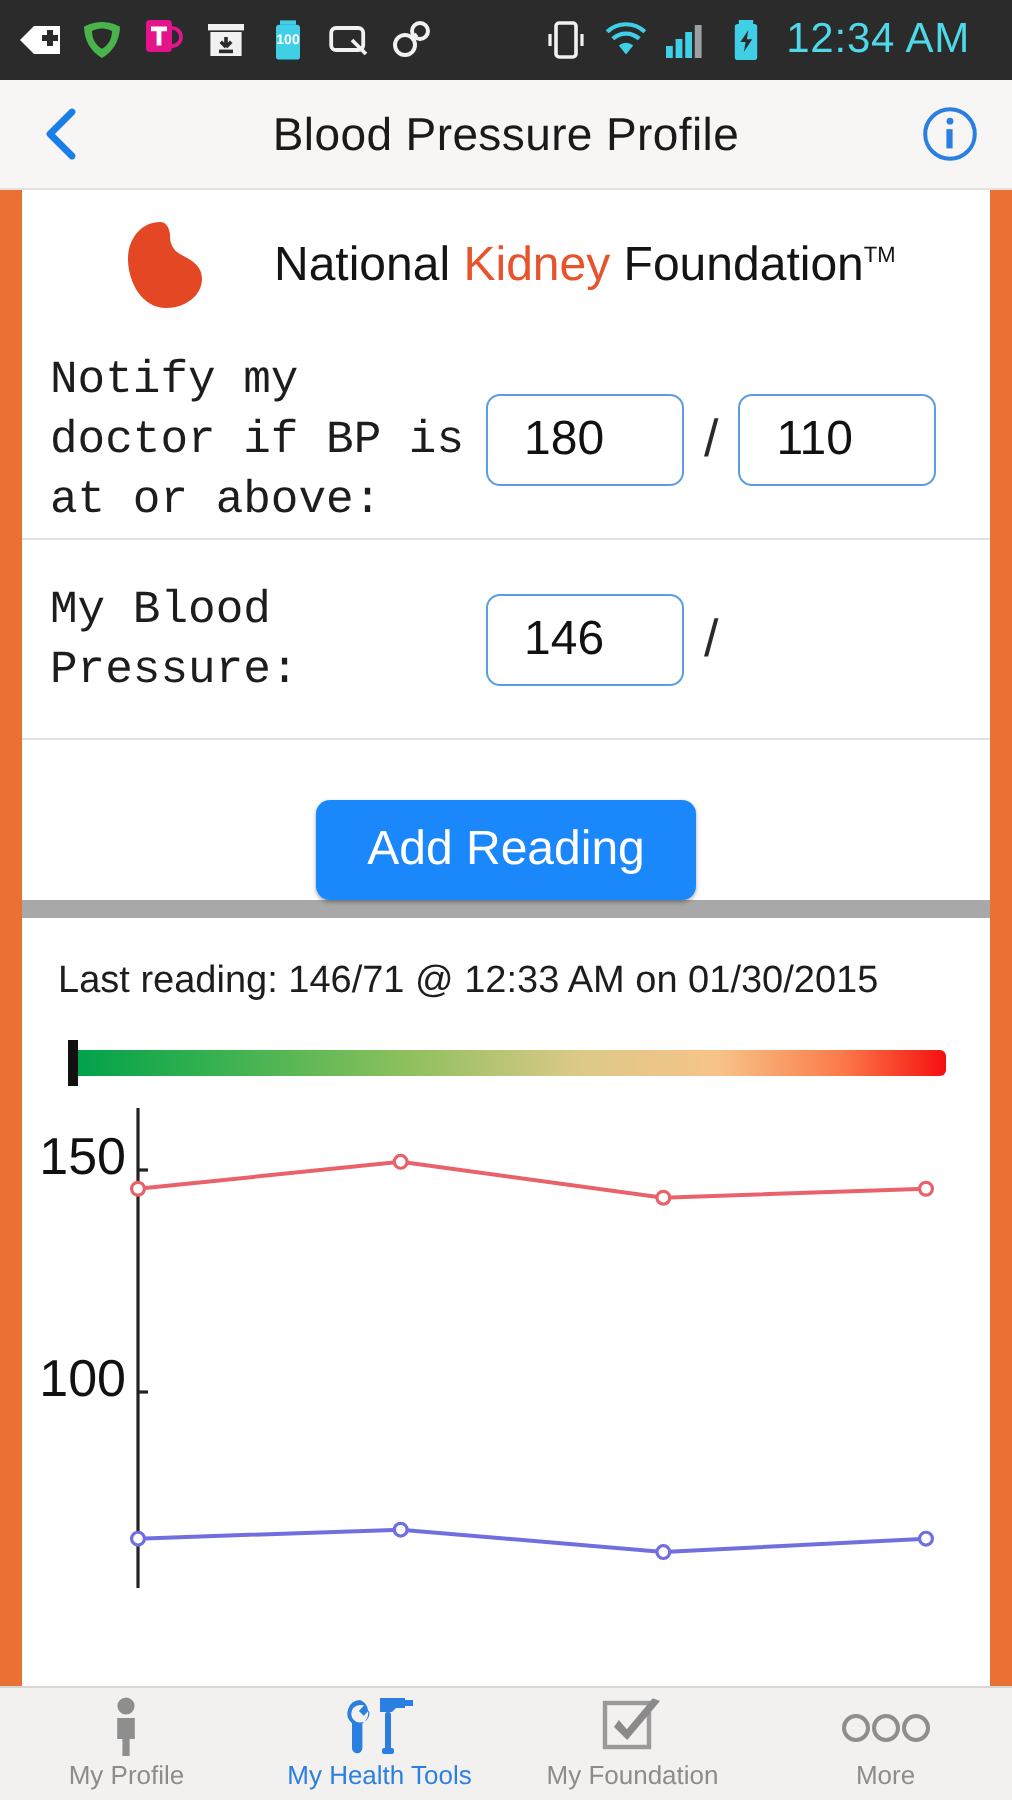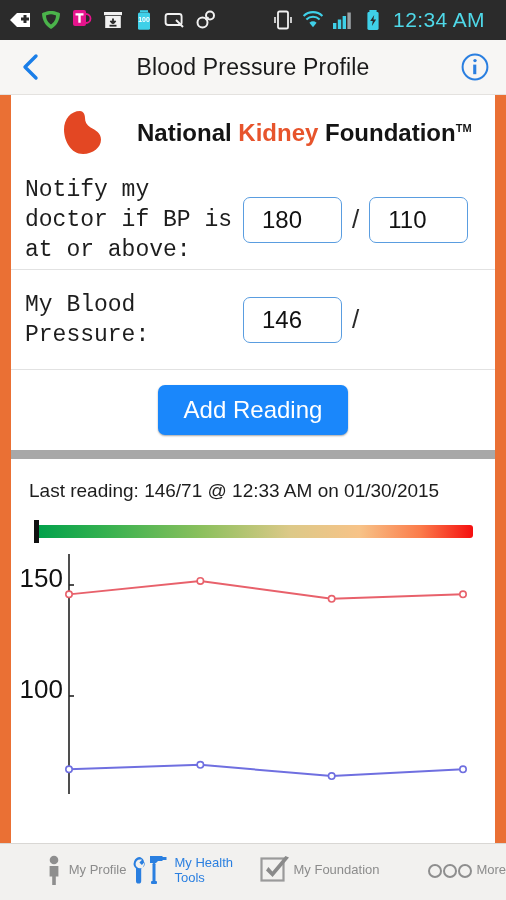--- a/index.html
+++ b/index.html
@@ -42,21 +42,21 @@
   .rail-l { left: 0; }
   .rail-r { right: 0; }
 
   
   .content {
     position: absolute; top: 95px; left: 11px; width: 484px; height: 748px;
     background: #ffffff; overflow: hidden;
   }
 
   
-  .logo-band { height: 75px; display: flex; align-items: center; padding-left: 52px; background:#fff;font-weight:bold; }
+  .logo-band { height: 75px; display: flex; align-items: center; padding-left: 52px; background:#fff; }
   .kidney-mark { width: 56px; height: 46px; flex: none; }
   .logo-words {
     font-size: 24px; color: #141414; margin-left: 18px;
     font-family: "Liberation Sans", sans-serif; white-space: nowrap;
   }
   .logo-words .kid { color: #e7542c; }
   .logo-words sup { font-size: 11px; vertical-align: super; }
 
   
   .row {
@@ -69,21 +69,21 @@
   }
   .bp-group { display: flex; align-items: center; gap: 10px; }
   .bp-field {
     width: 99px; height: 46px; border: 1.6px solid #5a9de0; border-radius: 7px;
     background: #fff; font-size: 24px; color: #111; padding: 0 0 0 18px;
     font-family: "Liberation Sans", sans-serif; outline: none;
   }
   .slash { font-size: 26px; color: #2a2a2a; }
 
   
-  .btn-row { height: 80px; display: flex; align-items: center; justify-content: center; }
+  .btn-row { height: 80px; display: flex; align-items: flex-end; justify-content: center; }
   .add-btn {
     background: #1a87fb; color: #ffffff; border: none; border-radius: 7px;
     font-size: 24px; padding: 11px 26px; font-family: "Liberation Sans", sans-serif;
     box-shadow: 0 1px 2px rgba(0,0,0,.35); cursor: pointer;
   }
 
   .divider-thick { height: 9px; background: #a8a8a8; }
 
   
   .last-reading {
@@ -102,21 +102,21 @@
   
   .chart-wrap { position: relative; height: 250px; margin-top: 4px; }
   .chart-svg { display: block; }
 
   
   .bottomnav {
     position: absolute; left: 0; bottom: 0; width: 506px; height: 57px;
     background: #f2f1ef; border-top: 1px solid #d9d7d4; display: flex;
   }
   .nav-item {
-    flex: 1; display: flex; align-items: center;
+    flex: 1; display: flex; flex-direction: column; align-items: center;
     justify-content: flex-end; padding-bottom: 5px; gap: 2px;
   }
   .nav-ico { height: 30px; display: flex; align-items: flex-end; }
   .nav-label { font-size: 13px; color: #8c8c8c; font-family: "Liberation Sans", sans-serif; }
   .nav-item.active .nav-label { color: #2a7fe0; }
 </style>
 </head>
 <body>
 
 <div id="app">

